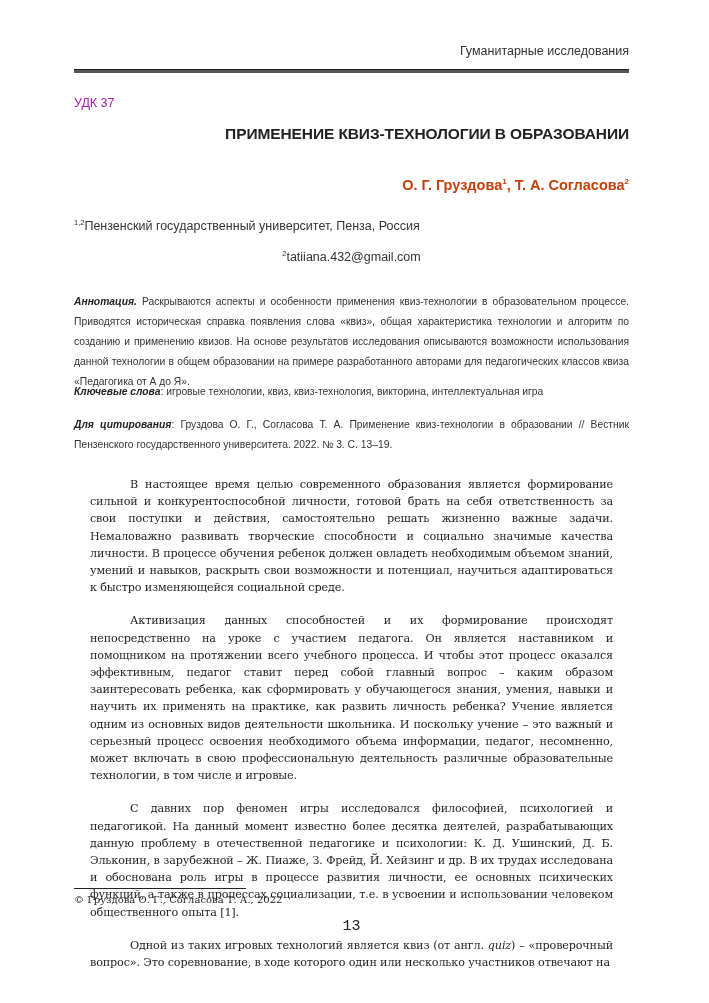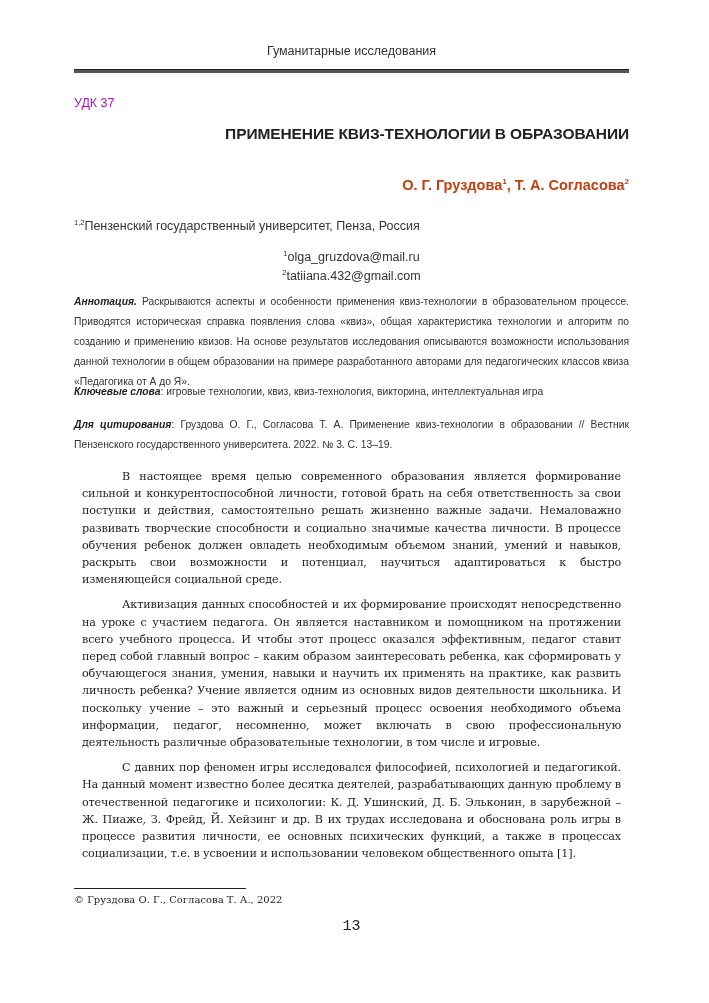--- a/index.html
+++ b/index.html
@@ -1,19 +1,19 @@
 <!DOCTYPE html>
 <html><head>
 <meta charset="utf-8">
 <style>
   html, body { margin: 0; padding: 0; background: #ffffff; }
   body { width: 709px; height: 1003px; position: relative; overflow: hidden; color: #1a1a1a; }
   .page { position: absolute; left: 74px; top: 0; width: 555px; }
 
-  .running-head { position: absolute; top: 44px; left: 0; width: 555px; text-align: center;
+  .running-head { position: absolute; top: 44px; left: 0; width: 555px; text-align: right;
     font-family: "Liberation Sans", sans-serif; font-size: 12.5px; color: #333; }
   .head-rule { position: absolute; top: 69px; left: 0; width: 555px; height: 3px; background: #555; border-top: 1px solid #222; }
 
   .udk { position: absolute; top: 96px; left: 0; font-family: "Liberation Sans", sans-serif; font-size: 12.5px; color: #a21caf; }
 
   .title { position: absolute; top: 125px; left: 0; width: 555px; text-align: right;
     font-family: "Liberation Sans", sans-serif; font-weight: bold; font-size: 15.5px; letter-spacing: -0.1px; color: #222; }
 
   .authors { position: absolute; top: 177px; left: 0; width: 555px; text-align: right;
     font-family: "Liberation Sans", sans-serif; font-weight: bold; font-size: 14.5px; color: #c2410c; }
@@ -29,21 +29,21 @@
   .meta { position: absolute; left: 0; width: 555px; font-family: "Liberation Sans", sans-serif;
     font-size: 10.3px; color: #333; line-height: 20px; text-align: justify; }
   .meta .lbl { font-weight: bold; font-style: italic; color: #222; }
   .abstract { top: 292px; }
   .keywords { top: 382px; }
   .citation { top: 415px; }
 
   .body-text { position: absolute; top: 460px; left: 0; width: 555px;
     font-family: "DejaVu Serif", serif; font-size: 11.2px; line-height: 17.2px; color: #1e1e1e;
     text-align: justify; letter-spacing: -0.15px; }
-  .body-text p { margin: 8px; text-indent: 40px; }
+  .body-text p { margin: 16px; text-indent: 40px; }
   .body-text i { font-style: italic; }
 
   .fn-rule { position: absolute; top: 888px; left: 0; width: 172px; height: 1px; background: #222; }
   .footnote { position: absolute; top: 894px; left: 0; font-family: "DejaVu Serif", serif; font-size: 10px; color: #222; }
 
   .page-num { position: absolute; top: 918px; left: 0; width: 555px; text-align: center;
     font-family: Liberation Mono, monospace; font-size: 15px; color: #222; }
 </style>
 </head>
 <body>
@@ -58,39 +58,39 @@
 
   <div class="authors">
     <span>О. Г. Груздова</span><sup>1</sup><span>, </span><span>Т. А. Согласова</span><sup>2</sup>
   </div>
 
   <div class="affil">
     <sup>1,2</sup><span>Пензенский государственный университет, Пенза, Россия</span>
   </div>
 
   <div class="emails">
-    <div class="email"><sup>1</sup><span>olga_gruzdova@mail.ru</span></div>
     <div class="email"><sup>2</sup><span>tatiiana.432@gmail.com</span></div>
   </div>
 
   <div class="meta abstract">
     <span class="lbl">Аннотация.</span><span> Раскрываются аспекты и особенности применения квиз-технологии в образовательном процессе. Приводятся историческая справка появления слова «квиз», общая характеристика технологии и алгоритм по созданию и применению квизов. На основе результатов исследования описываются возможности использования данной технологии в общем образовании на примере разработанного авторами для педагогических классов квиза «Педагогика от А до Я».</span>
   </div>
 
   <div class="meta keywords">
     <span class="lbl">Ключевые слова</span><span>: игровые технологии, квиз, квиз-технология, викторина, интеллектуальная игра</span>
   </div>
 
   <div class="meta citation">
     <span class="lbl">Для цитирования</span><span>: Груздова О. Г., Согласова Т. А. Применение квиз-технологии в образовании // Вестник Пензенского государственного университета. 2022. № 3. С. 13–19.</span>
   </div>
 
   <div class="body-text">
     <p>В настоящее время целью современного образования является формирование сильной и конкурентоспособной личности, готовой брать на себя ответственность за свои поступки и действия, самостоятельно решать жизненно важные задачи. Немаловажно развивать творческие способности и социально значимые качества личности. В процессе обучения ребенок должен овладеть необходимым объемом знаний, умений и навыков, раскрыть свои возможности и потенциал, научиться адаптироваться к быстро изменяющейся социальной среде.</p>
     <p>Активизация данных способностей и их формирование происходят непосредственно на уроке с участием педагога. Он является наставником и помощником на протяжении всего учебного процесса. И чтобы этот процесс оказался эффективным, педагог ставит перед собой главный вопрос – каким образом заинтересовать ребенка, как сформировать у обучающегося знания, умения, навыки и научить их применять на практике, как развить личность ребенка? Учение является одним из основных видов деятельности школьника. И поскольку учение – это важный и серьезный процесс освоения необходимого объема информации, педагог, несомненно, может включать в свою профессиональную деятельность различные образовательные технологии, в том числе и игровые.</p>
     <p>С давних пор феномен игры исследовался философией, психологией и педагогикой. На данный момент известно более десятка деятелей, разрабатывающих данную проблему в отечественной педагогике и психологии: К. Д. Ушинский, Д. Б. Эльконин, в зарубежной – Ж. Пиаже, З. Фрейд, Й. Хейзинг и др. В их трудах исследована и обоснована роль игры в процессе развития личности, ее основных психических функций, а также в процессах социализации, т.е. в усвоении и использовании человеком общественного опыта [1].</p>
+    <p><span>Одной из таких игровых технологий является квиз (от англ. </span><i>quiz</i><span>) – «проверочный вопрос». Это соревнование, в ходе которого один или несколько участников отвечают на</span></p>
   </div>
 
   <div class="fn-rule"></div>
   <div class="footnote">© Груздова О. Г., Согласова Т. А., 2022</div>
 
   <div class="page-num">13</div>
 </div>
 
 </body></html>

